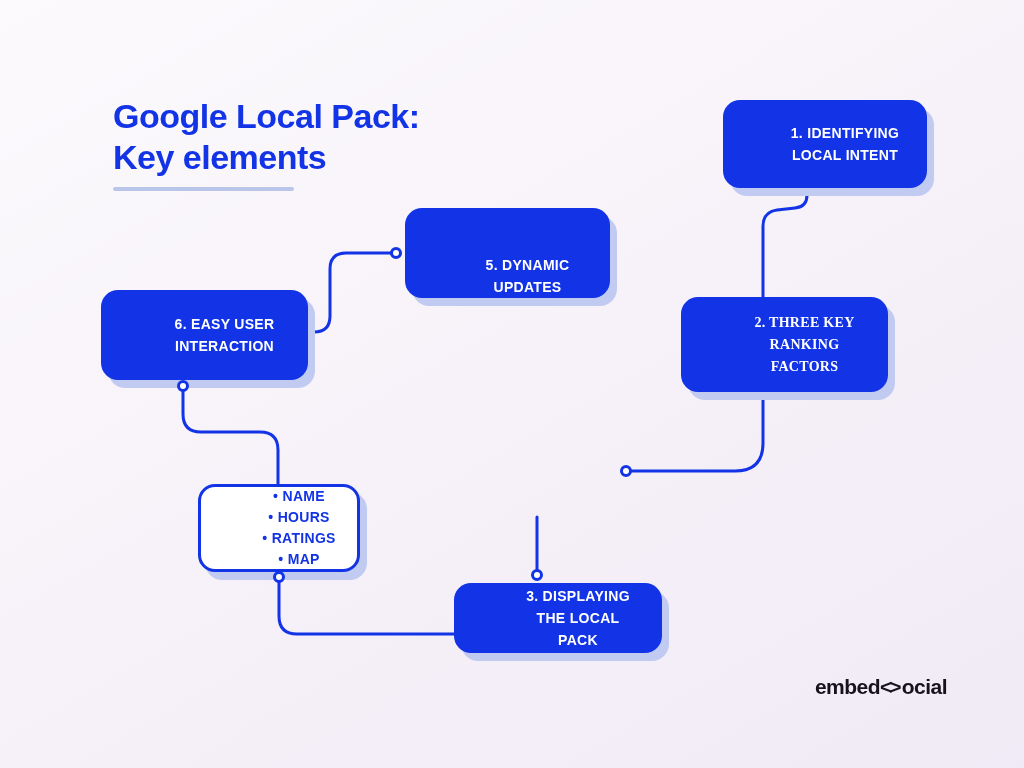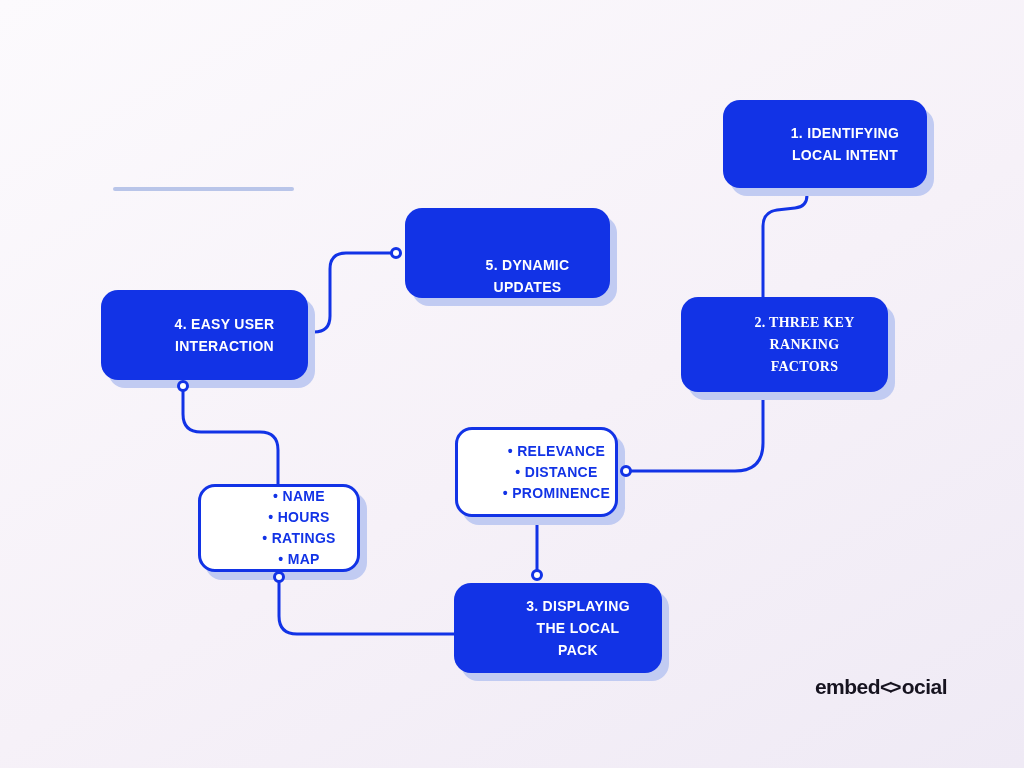--- a/index.html
+++ b/index.html
@@ -67,21 +67,21 @@
     box-sizing: border-box;
   }
   .node .line { white-space: nowrap; }
 
   #node-identifying { left: 723px; top: 100px; width: 164px; height: 88px; }
   #node-updates     { left: 405px; top: 208px; width: 165px; height: 90px; justify-content: flex-end; }
   #node-interaction { left: 101px; top: 290px; width: 167px; height: 90px; }
   #node-ranking     { left: 681px; top: 297px; width: 167px; height: 95px; font-family: Liberation Serif, serif; }
   #node-factors     { left: 455px; top: 427px; width: 163px; height: 90px; }
   #node-elements    { left: 198px; top: 484px; width: 162px; height: 88px; }
-  #node-displaying  { left: 454px; top: 583px; width: 168px; height: 90px; }
+  #node-displaying  { left: 454px; top: 583px; width: 168px; height: 70px; }
 
   .wire {
     fill: none;
     stroke: #1233e6;
     stroke-width: 3;
     stroke-linecap: round;
   }
   .dot {
     fill: #ffffff;
     stroke: #1233e6;
@@ -111,48 +111,47 @@
 
     <path class="wire" d="M 807 188 V 195 Q 807 207 795 208 L 777 210 Q 763 212 763 226 V 443 Q 763 471 735 471 H 626"></path>
 
     <path class="wire" d="M 537 517 V 575"></path>
 
     <path class="wire" d="M 279 577 V 616 Q 279 634 297 634 H 454"></path>
 
     <path class="wire" d="M 183 386 V 414 Q 183 432 201 432 H 260 Q 278 432 278 450 V 484"></path>
   </svg>
 
+  <div class="page-title">
+    <div>Google Local Pack:</div>
+    <div>Key elements</div>
+  </div>
   <div class="title-underline"></div>
 
   <div class="node node-blue" id="node-identifying">
     <div class="line">1. IDENTIFYING</div>
     <div class="line">LOCAL INTENT</div>
   </div>
 
   <div class="node node-blue" id="node-updates">
     <div class="line">5. DYNAMIC</div>
     <div class="line">UPDATES</div>
   </div>
 
   <div class="node node-blue" id="node-interaction">
-    <div class="line">4. EASY USER</div>
+    <div class="line">6. EASY USER</div>
     <div class="line">INTERACTION</div>
   </div>
 
   <div class="node node-blue" id="node-ranking">
     <div class="line">2. THREE KEY</div>
     <div class="line">RANKING</div>
     <div class="line">FACTORS</div>
   </div>
 
-  <div class="node node-white" id="node-factors">
-    <div class="line">• RELEVANCE</div>
-    <div class="line">• DISTANCE</div>
-    <div class="line">• PROMINENCE</div>
-  </div>
 
   <div class="node node-white" id="node-elements">
     <div class="line">• NAME</div>
     <div class="line">• HOURS</div>
     <div class="line">• RATINGS</div>
     <div class="line">• MAP</div>
   </div>
 
   <div class="node node-blue" id="node-displaying">
     <div class="line">3. DISPLAYING</div>

